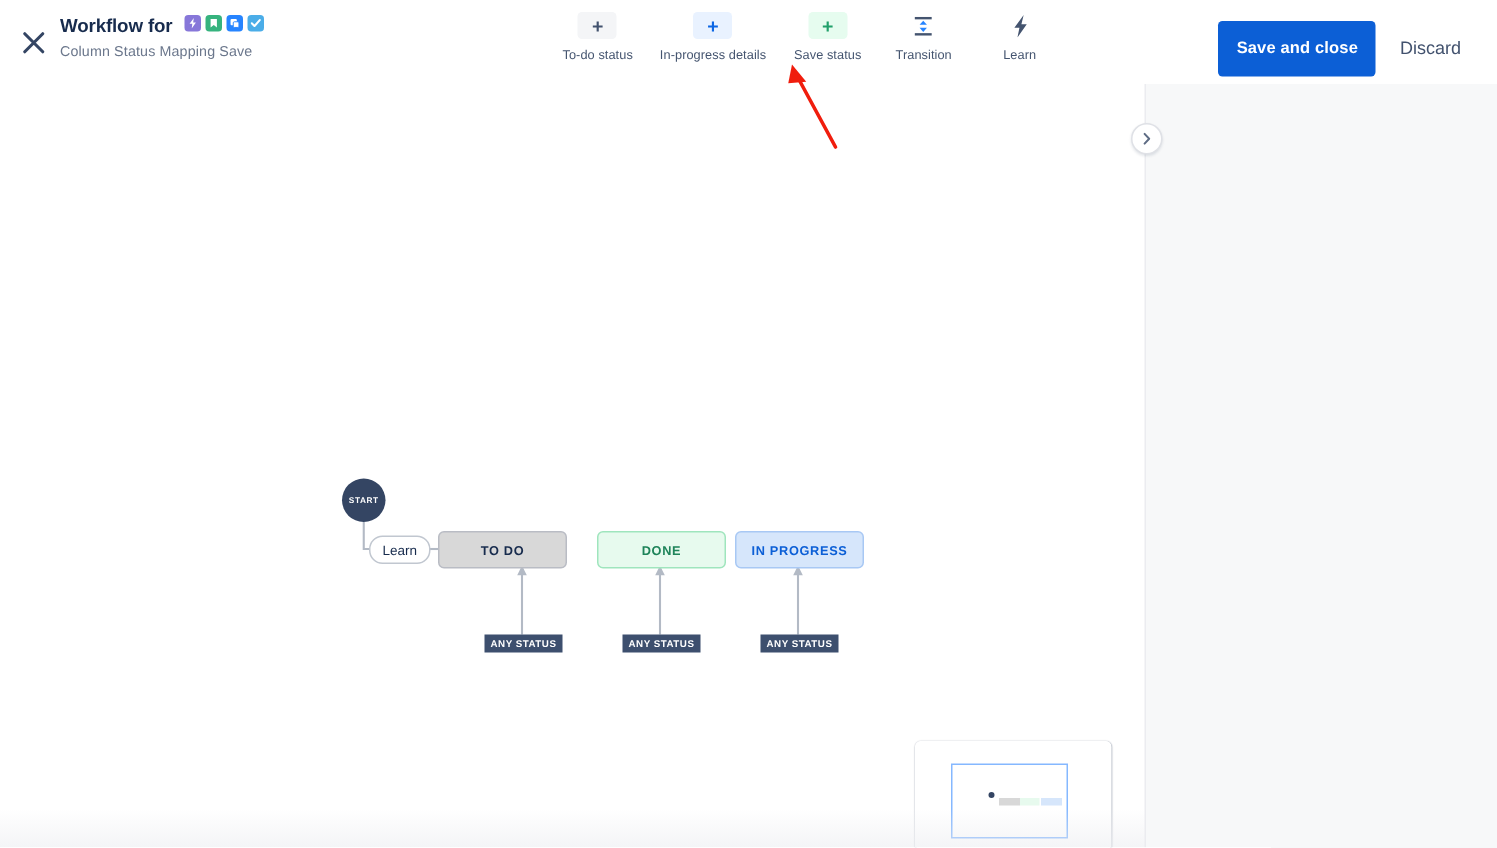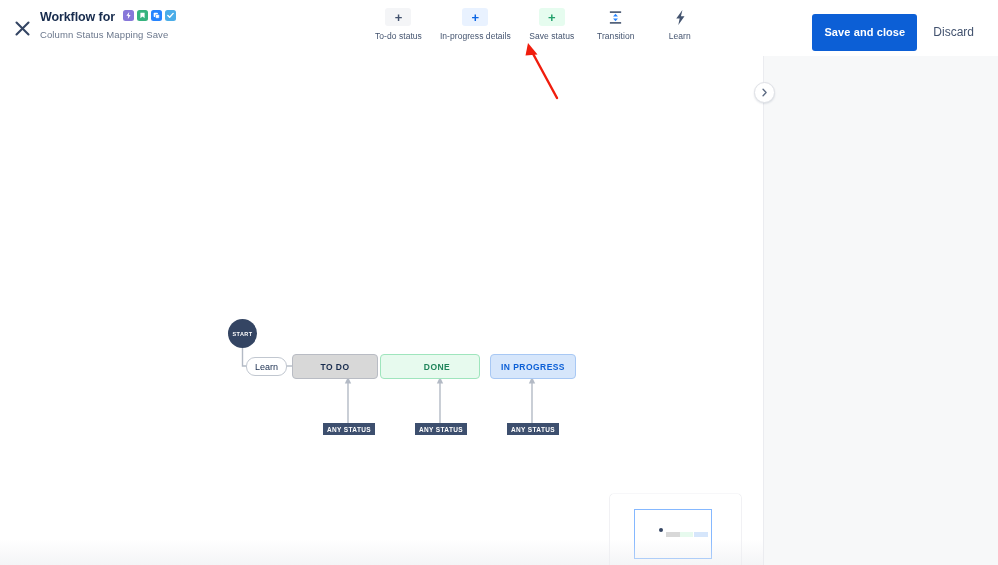--- a/index.html
+++ b/index.html
@@ -87,21 +87,21 @@
     border:1.3px solid #c1c7d0;background:#fff;border-radius:9px;
     display:flex;align-items:center;justify-content:center;
     padding:0 8px;font-size:9px;color:#172b4d;cursor:pointer;
   }
   .status-node{
     position:absolute;height:23px;border-radius:4px;
     display:flex;align-items:center;justify-content:center;
     font-size:8.5px;font-weight:bold;letter-spacing:0.45px;cursor:pointer;
   }
   .sn-todo{left:292px;top:298px;width:84px;background:#d8d8d8;border:1.4px solid #b9bcc4;color:#172b4d;}
-  .sn-done{left:380px;top:298px;width:84px;background:#e7faee;border:1.4px solid #9fe5bd;color:#1f845a;padding-left:14px;}
+  .sn-done{left:398px;top:298px;width:84px;background:#e7faee;border:1.4px solid #9fe5bd;color:#1f845a;}
   .sn-prog{left:490px;top:298px;width:84px;background:#d6e6fb;border:1.4px solid #a8c8f4;color:#0c5fd6;}
   .any-badge{
     position:absolute;height:12px;background:#3d4f6e;color:#fff;
     display:flex;align-items:center;justify-content:center;
     font-size:6.5px;font-weight:bold;letter-spacing:0.35px;padding:0 4px;cursor:pointer;
   }
 
   
   .minimap{
     position:absolute;left:610px;top:438px;width:131px;height:104px;

